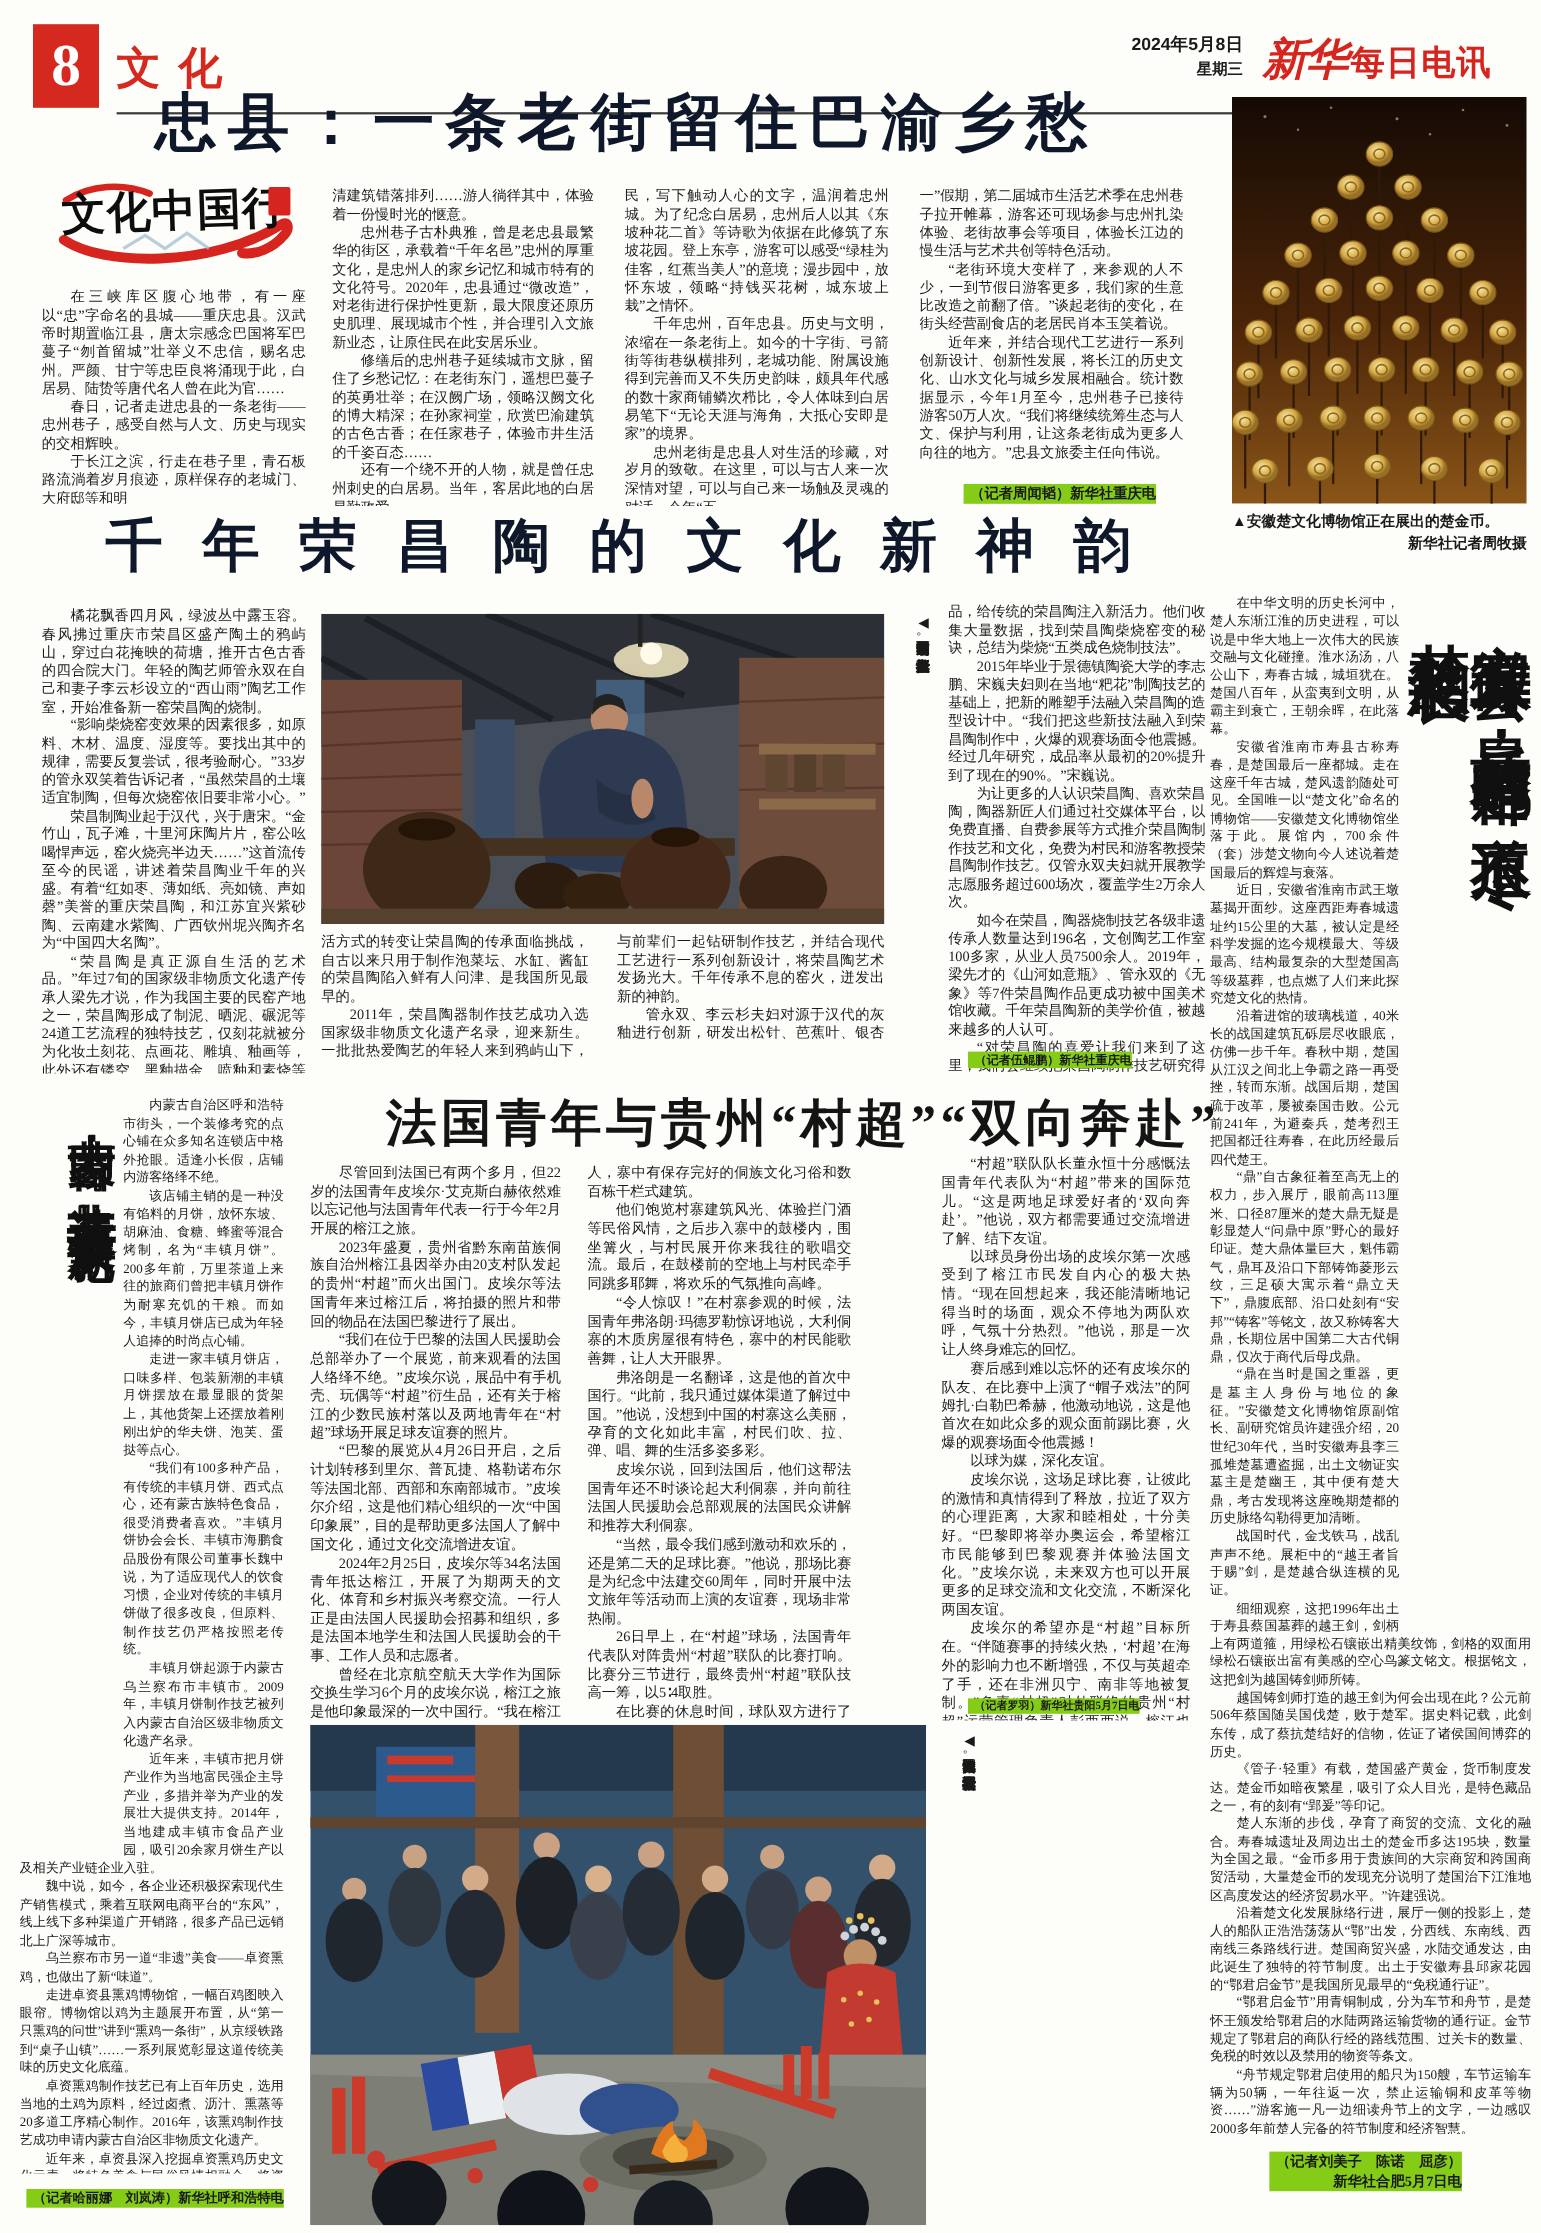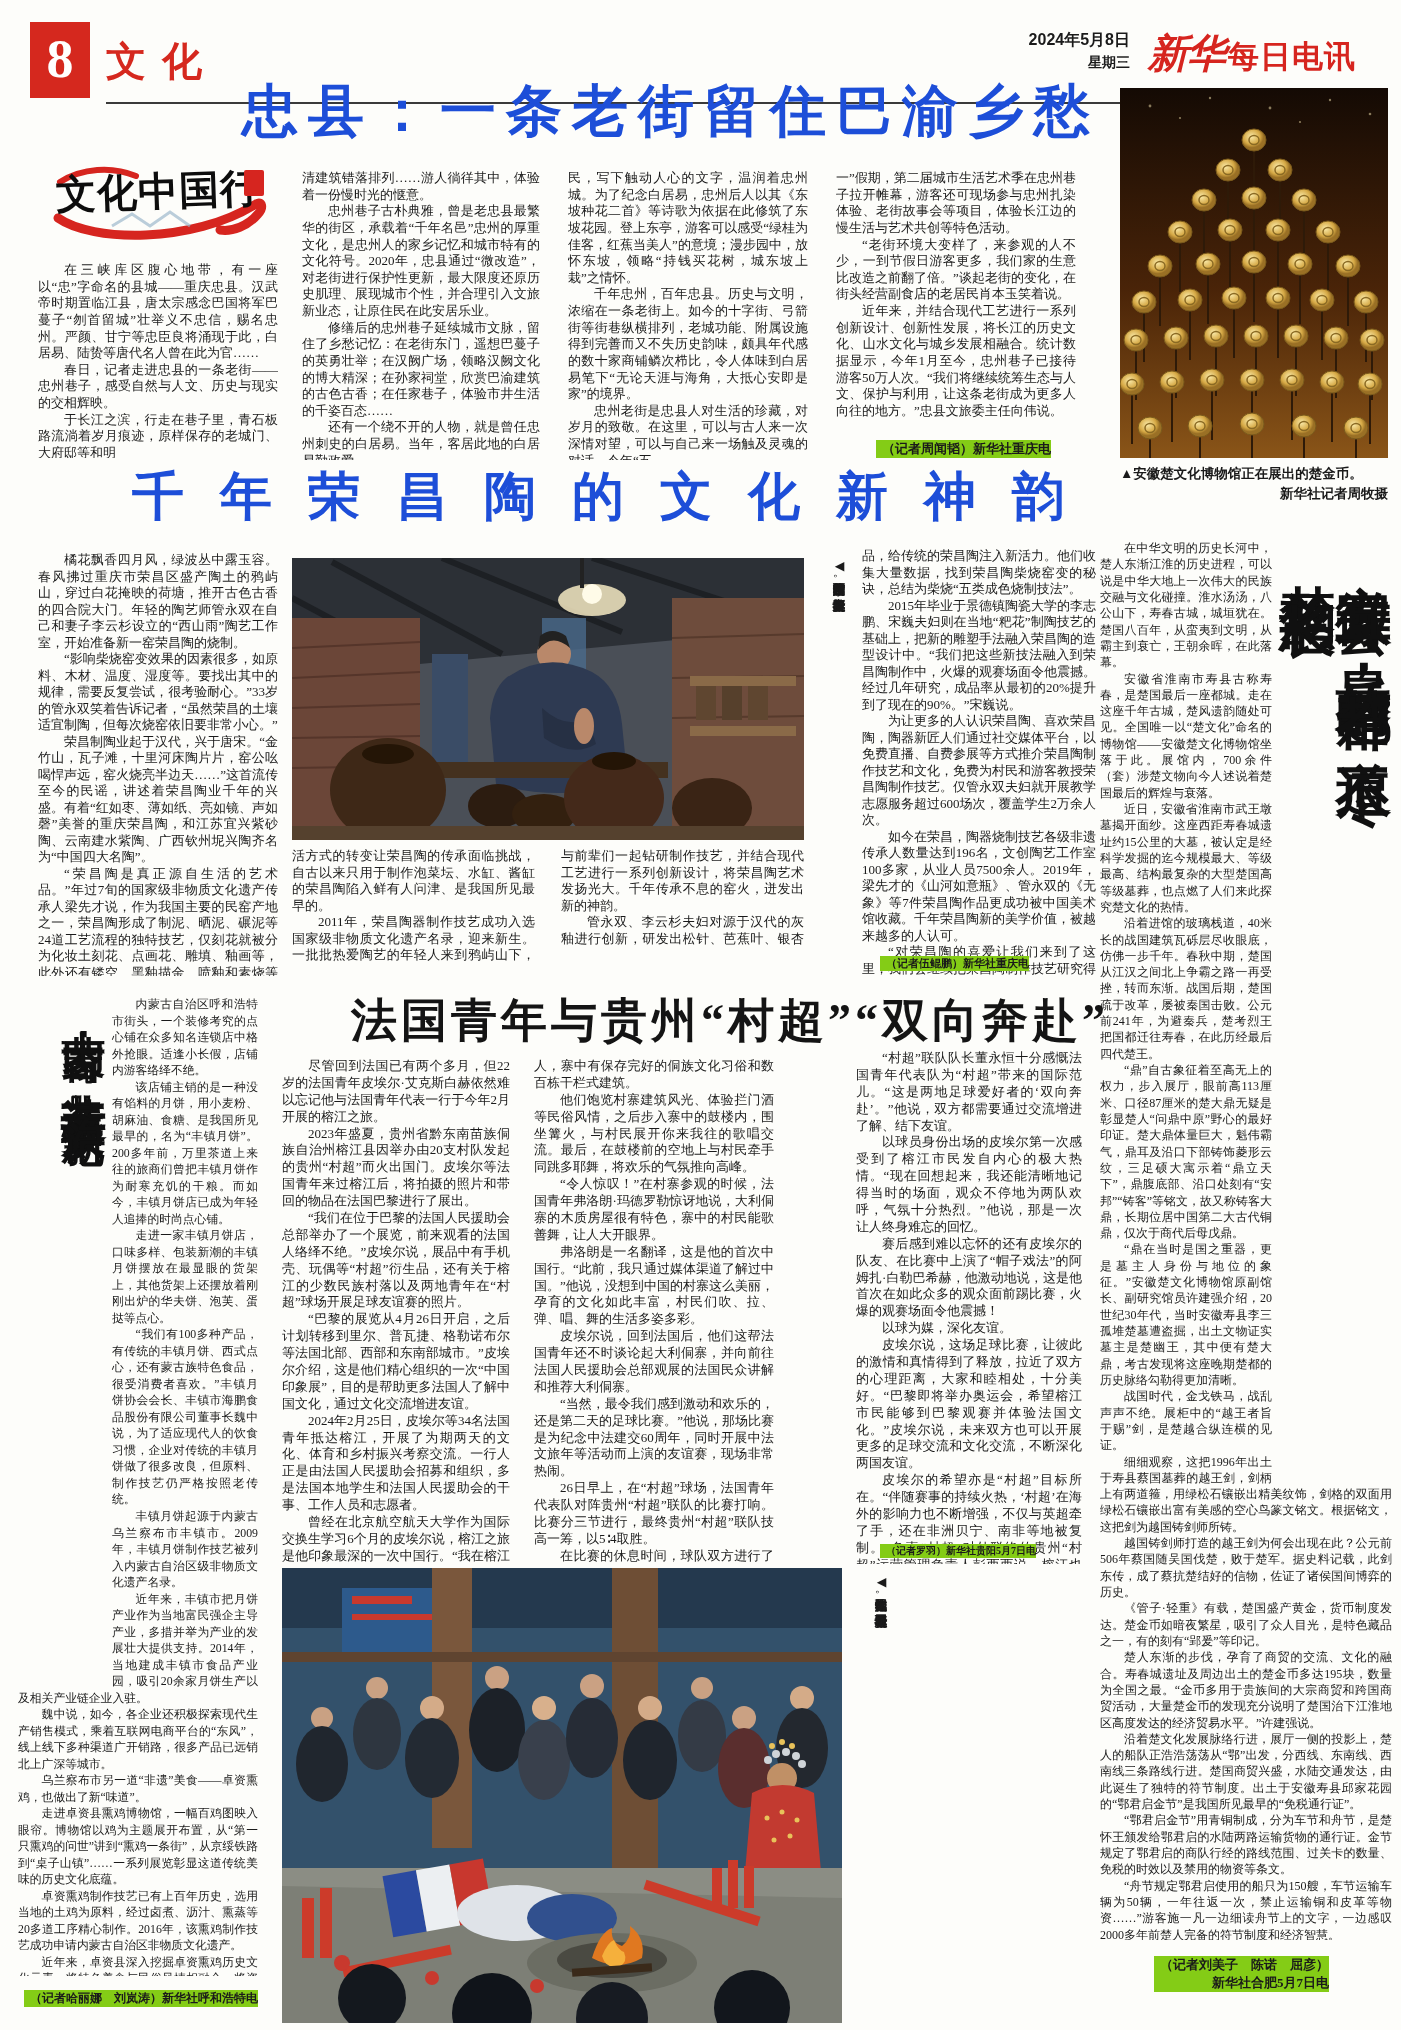--- a/index.html
+++ b/index.html
@@ -10,21 +10,21 @@
         color:#fff;font-size:54px;font-weight:bold;text-align:center;line-height:74px;}
   .section-title{position:absolute;left:106px;top:34px;font-size:40px;font-weight:bold;color:#d5281e;letter-spacing:16px;}
   .header-rule{position:absolute;left:106px;top:102px;width:1236px;height:2px;background:#3a3a3a;}
   .date-block{position:absolute;left:980px;top:30px;width:150px;text-align:right;font-family:"Liberation Sans","DejaVu Sans",sans-serif;}
   .date-line1{font-size:16px;font-weight:bold;}
   .date-line2{font-size:14px;font-weight:bold;margin-top:3px;}
   .masthead{position:absolute;left:1148px;top:26px;width:244px;color:#d6251f;white-space:nowrap;}
   .masthead .mh1{font-size:40px;font-weight:bold;font-style:italic;letter-spacing:-2px;}
   .masthead .mh2{font-size:31px;font-weight:bold;letter-spacing:1px;}
   
-  .headline-blue{position:absolute;text-align:right;color:#1d4ed8;font-weight:bold;}
+  .headline-blue{position:absolute;text-align:center;color:#0f172a;font-weight:bold;}
   .headline-black{position:absolute;text-align:center;color:#141414;font-weight:bold;}
   
   .col{position:absolute;overflow:hidden;text-align:justify;}
   .col p{margin:0;text-indent:2em;}
   .col p.cont{text-indent:0;}
   .byline{position:absolute;font-weight:bold;background:#84cc16;padding-left:6px;white-space:nowrap;}
   
   .logo-box{position:absolute;left:52px;top:156px;width:218px;height:100px;}
   .logo-text{position:absolute;left:4px;top:8px;font-size:40px;font-weight:bold;color:#0d0d0d;transform:rotate(-2deg);letter-spacing:1px;}
   .logo-seal{position:absolute;right:6px;top:14px;width:20px;height:26px;background:#d6251f;border-radius:2px;}
@@ -291,21 +291,21 @@
     <div class="byline" style="left:880px;top:956px;font-size:11px;">（记者伍鲲鹏）新华社重庆电</div>
   </section>
 
   <section>
     <div id="nmg-body">
       <div id="nmg-headline" class="v-headline">
         <span>内蒙古：『</span><span class="hollow">非遗</span><span>』美食焕新记</span>
       </div>
       <div>
           <p>内蒙古自治区呼和浩特市街头，一个装修考究的点心铺在众多知名连锁店中格外抢眼。适逢小长假，店铺内游客络绎不绝。</p>
-          <p>该店铺主销的是一种没有馅料的月饼，用小麦粉、胡麻油、食糖、是我国所见最早的，名为“丰镇月饼”。200多年前，万里茶道上来往的旅商们曾把丰镇月饼作为耐寒充饥的干粮。而如今，丰镇月饼店已成为年轻人追捧的时尚点心铺。</p>
+          <p>该店铺主销的是一种没有馅料的月饼，放怀东坡、胡麻油、食糖、蜂蜜等混合烤制，名为“丰镇月饼”。200多年前，万里茶道上来往的旅商们曾把丰镇月饼作为耐寒充饥的干粮。而如今，丰镇月饼店已成为年轻人追捧的时尚点心铺。</p>
           <p>走进一家丰镇月饼店，口味多样、包装新潮的丰镇月饼摆放在最显眼的货架上，其他货架上还摆放着刚刚出炉的华夫饼、泡芙、蛋挞等点心。</p>
           <p>“我们有100多种产品，有传统的丰镇月饼、西式点心，还有蒙古族特色食品，很受消费者喜欢。”丰镇月饼协会会长、丰镇市海鹏食品股份有限公司董事长魏中说，为了适应现代人的饮食习惯，企业对传统的丰镇月饼做了很多改良，但原料、制作技艺仍严格按照老传统。</p>
           <p>丰镇月饼起源于内蒙古乌兰察布市丰镇市。2009年，丰镇月饼制作技艺被列入内蒙古自治区级非物质文化遗产名录。</p>
           <p>近年来，丰镇市把月饼产业作为当地富民强企主导产业，多措并举为产业的发展壮大提供支持。2014年，当地建成丰镇市食品产业园，吸引20余家月饼生产以及相关产业链企业入驻。</p>
           <p>魏中说，如今，各企业还积极探索现代生产销售模式，乘着互联网电商平台的“东风”，线上线下多种渠道广开销路，很多产品已远销北上广深等城市。</p>
           <p>乌兰察布市另一道“非遗”美食——卓资熏鸡，也做出了新“味道”。</p>
           <p>走进卓资县熏鸡博物馆，一幅百鸡图映入眼帘。博物馆以鸡为主题展开布置，从“第一只熏鸡的问世”讲到“熏鸡一条街”，从京绥铁路到“桌子山镇”……一系列展览彰显这道传统美味的历史文化底蕴。</p>
           <p>卓资熏鸡制作技艺已有上百年历史，选用当地的土鸡为原料，经过卤煮、沥汁、熏蒸等20多道工序精心制作。2016年，该熏鸡制作技艺成功申请内蒙古自治区非物质文化遗产。</p>
           <p>近年来，卓资县深入挖掘卓资熏鸡历史文化元素，将特色美食与民俗风情相融合，将资源优势变为经济优势，使其成为鲜亮的地域文化符号和地域品牌特色。同时，卓资县深化产业融合发展，推动产业链条不断延伸，引进蛋鸡养殖企业，年养殖规模达240万只。</p>
         </div>

